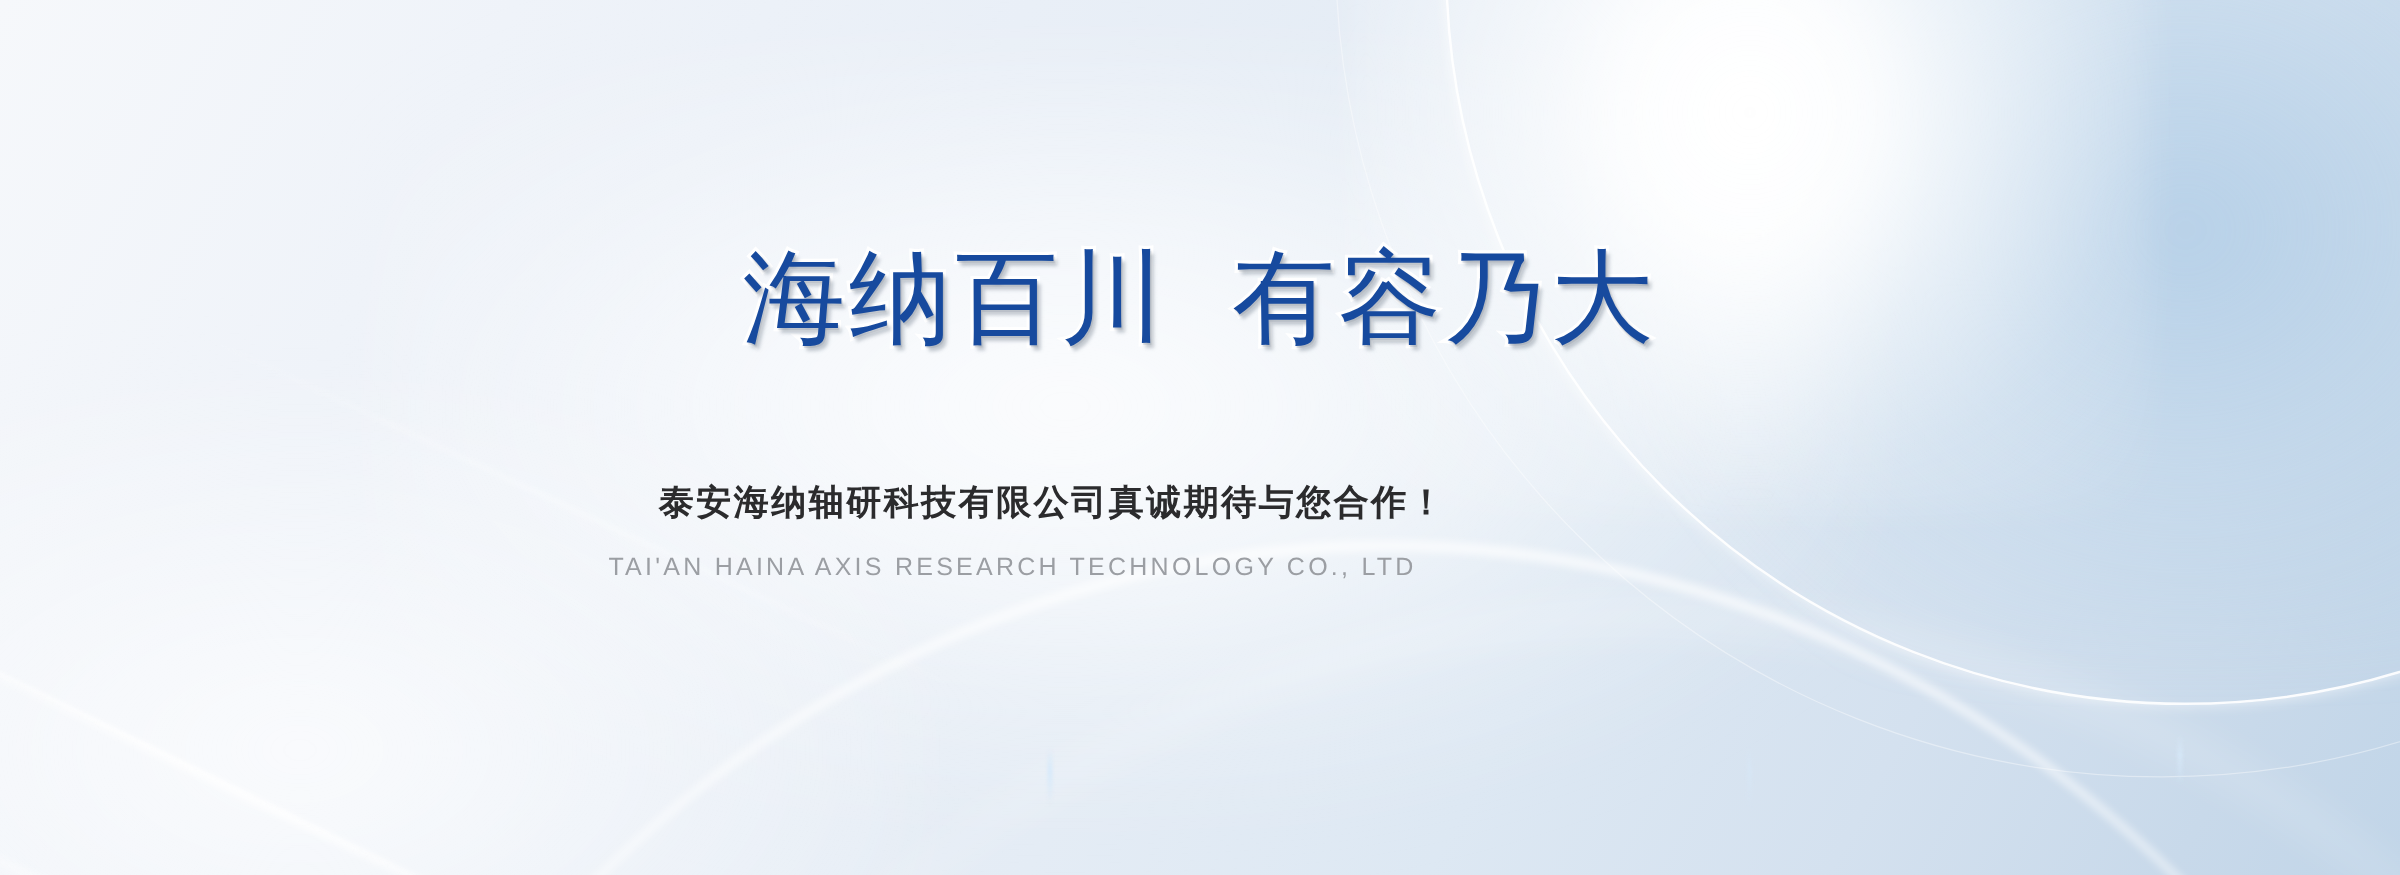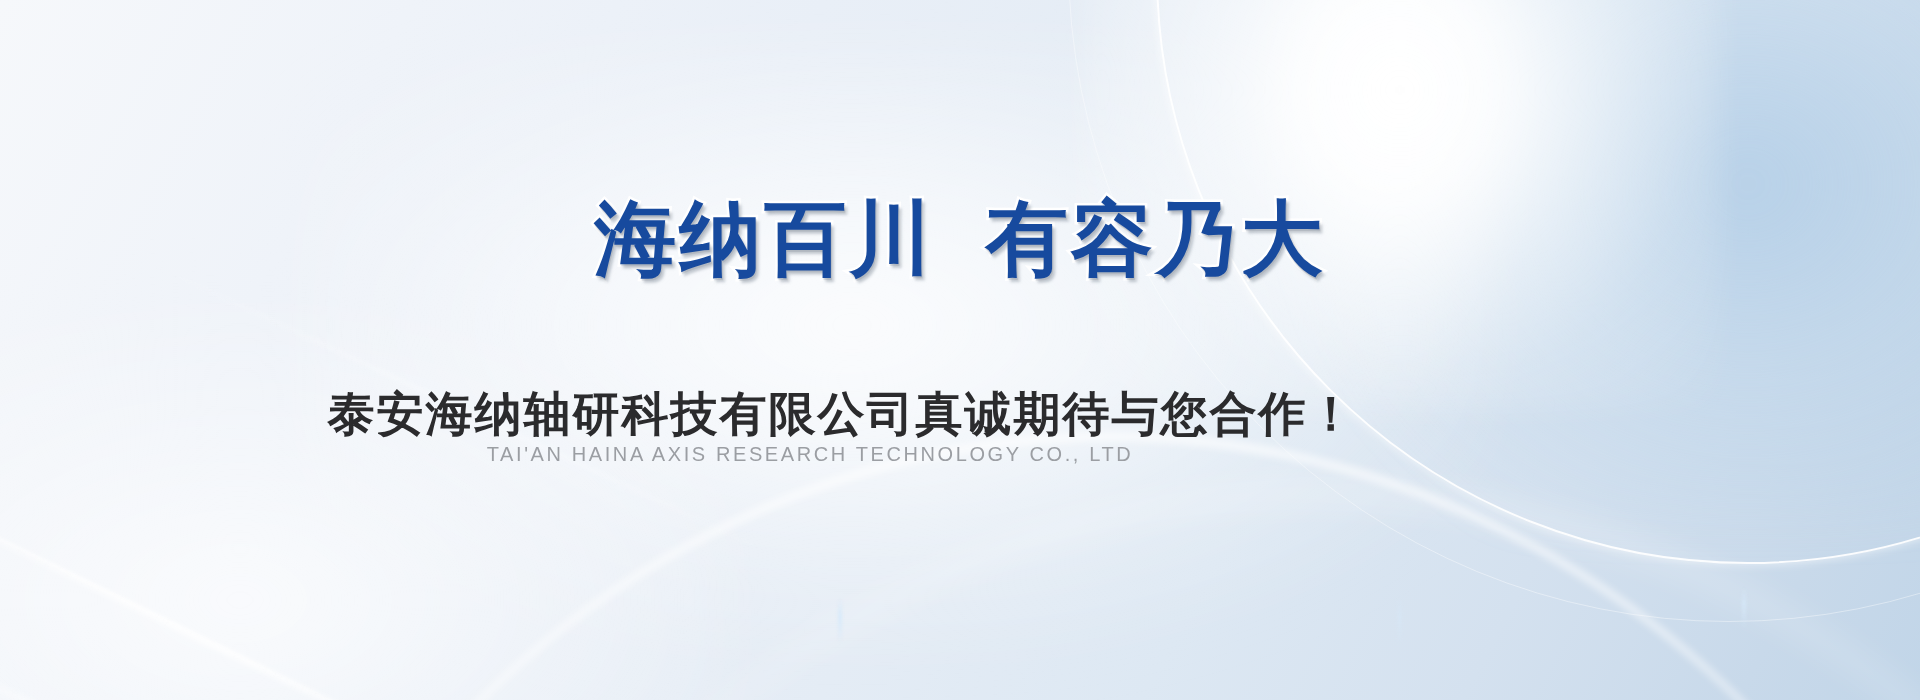--- a/index.html
+++ b/index.html
@@ -172,38 +172,38 @@
     top: 0;
     width: 1920px;
     text-align: center;
   }
 
   #headline {
     position: absolute;
     left: 0; top: 196px;
     width: 1920px;
     font-size: 82px;
-    font-weight: 700;
+    font-weight: 400;
     letter-spacing: 3px;
     line-height: 1.05;
     color: #174a9e;
     white-space: pre;
     
     -webkit-text-stroke: 5px #ffffff;
     paint-order: stroke fill;
     text-shadow:
        3px 4px 3px rgba(120,130,145,0.42),
        1px 2px 1px rgba(130,140,155,0.30);
   }
 
   #subtitle-cn {
     position: absolute;
     left: 0; top: 383px;
     width: 1684px;
-    font-size: 47px;
+    font-size: 28px;
     font-weight: 700;
     letter-spacing: 2px;
     color: #2b2b2d;
   }
 
   #subtitle-en {
     position: absolute;
     left: 0; top: 443px;
     width: 1620px;
     font-size: 20px;

